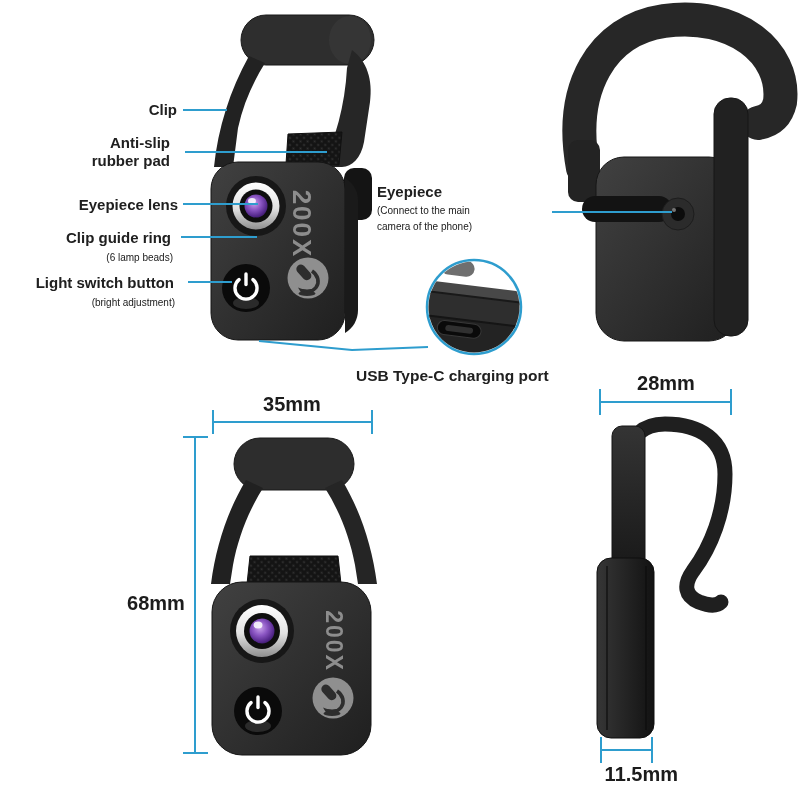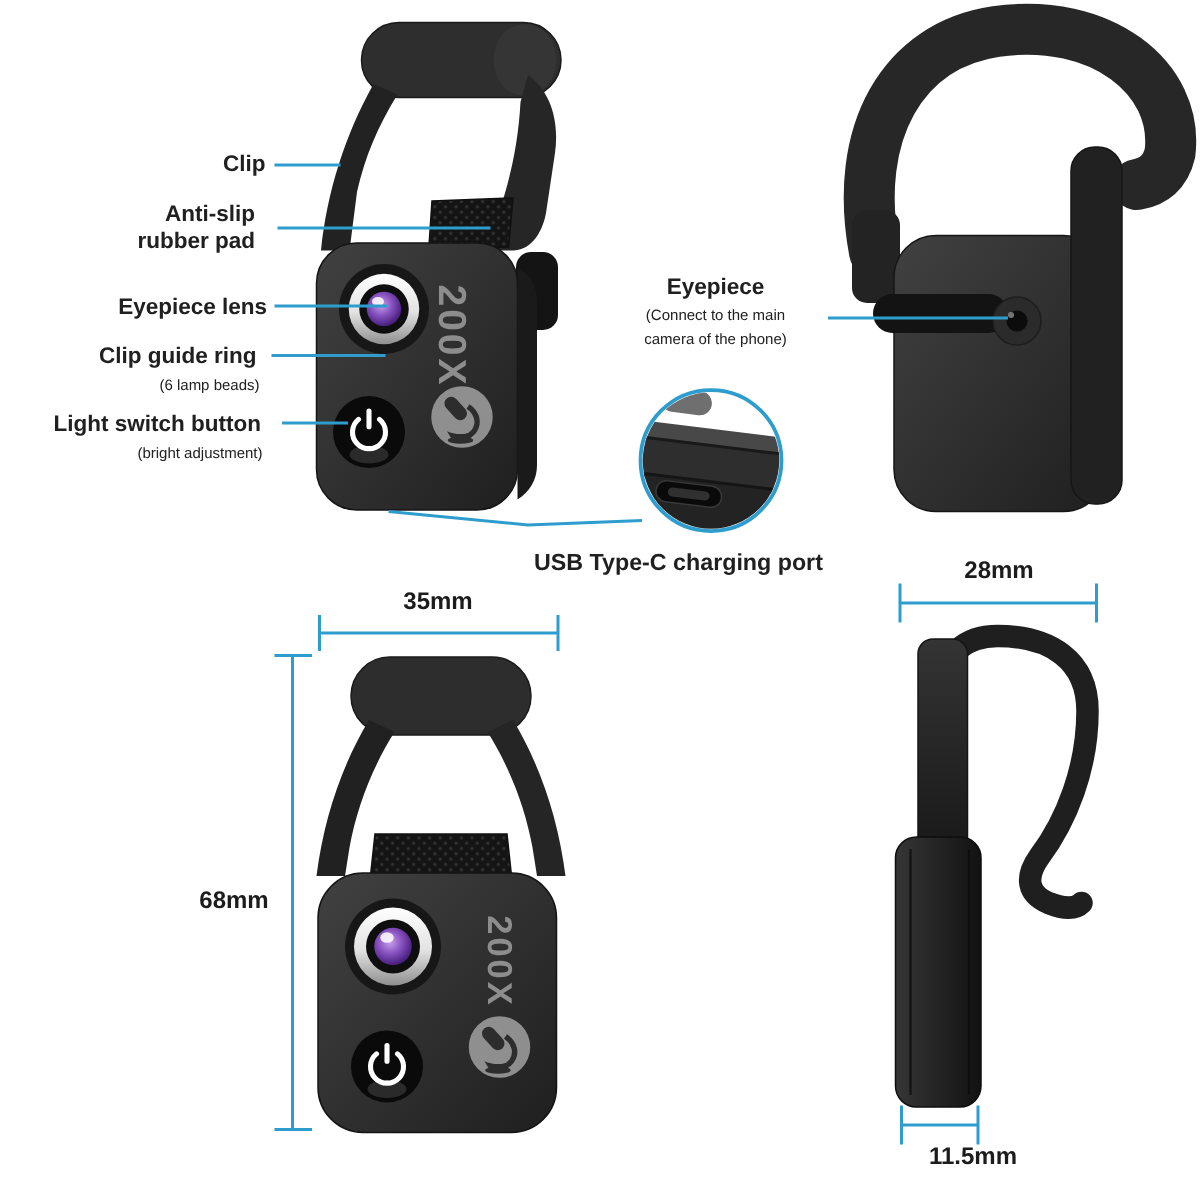--- a/index.html
+++ b/index.html
@@ -10,32 +10,32 @@
   #art{position:absolute;left:0;top:0;}
   .lbl{
     position:absolute;color:var(--label-text,#202020);font-weight:bold;
     font-size:15px;line-height:19px;white-space:nowrap;
   }
   .pre{white-space:pre-line;}
   .sub{font-weight:normal;font-size:10px;}
   .r{text-align:right;}
   .c{text-align:left;}
   .dimtxt{
-    position:absolute;color:#1c1c1c;font-weight:bold;font-size:16px;
+    position:absolute;color:#1c1c1c;font-weight:bold;font-size:20px;
     width:100px;text-align:center;
   }
   .engrave{
     position:absolute;color:var(--engraving-gray,#8d8d8d);font-weight:600;
     letter-spacing:2px;transform:translate(-50%,-50%) rotate(90deg);
     white-space:nowrap;
   }
   .leader{stroke:var(--accent-line,#2e9dce);stroke-width:2;fill:none;}
   .dim{stroke:var(--accent-line,#2e9dce);stroke-width:2;fill:none;}
   .inset-ring{stroke:var(--accent-line,#2e9dce);}
-  .eyelbl{position:absolute;left:377px;width:200px;text-align:center;}
+  .eyelbl{position:absolute;left:377px;width:200px;}
 </style>
 </head>
 <body>
 
 <div id="stage">
 
   <svg id="art" width="800" height="800" viewBox="0 0 800 800">
     <defs>
       <linearGradient id="gBody" x1="0" y1="0" x2="1" y2="1">
         <stop offset="0" stop-color="#414141"></stop>

